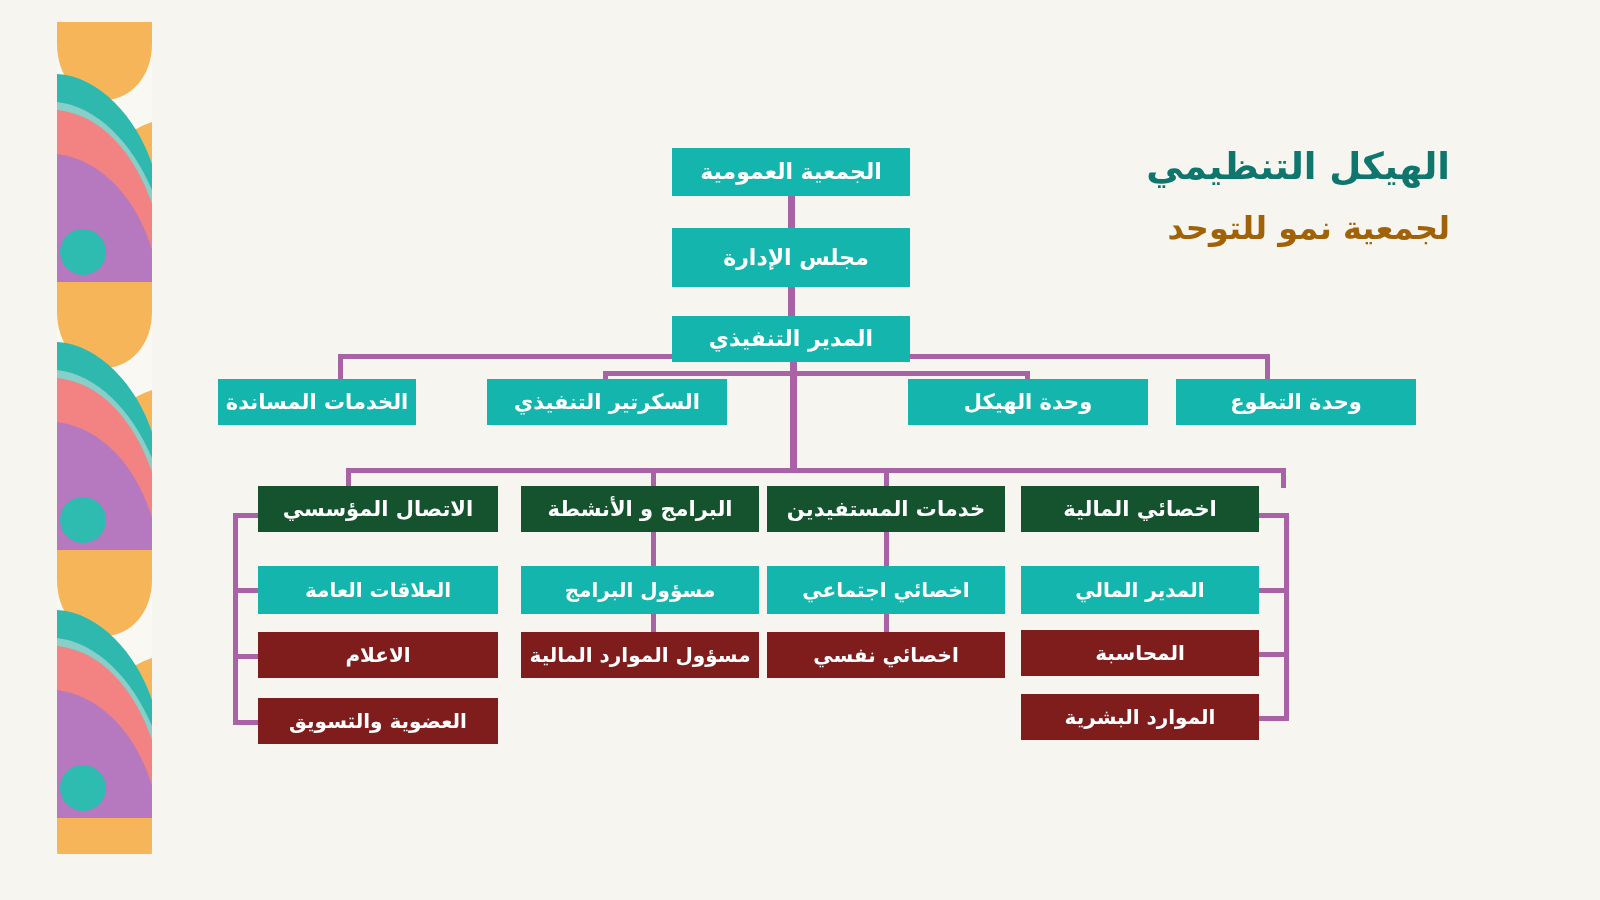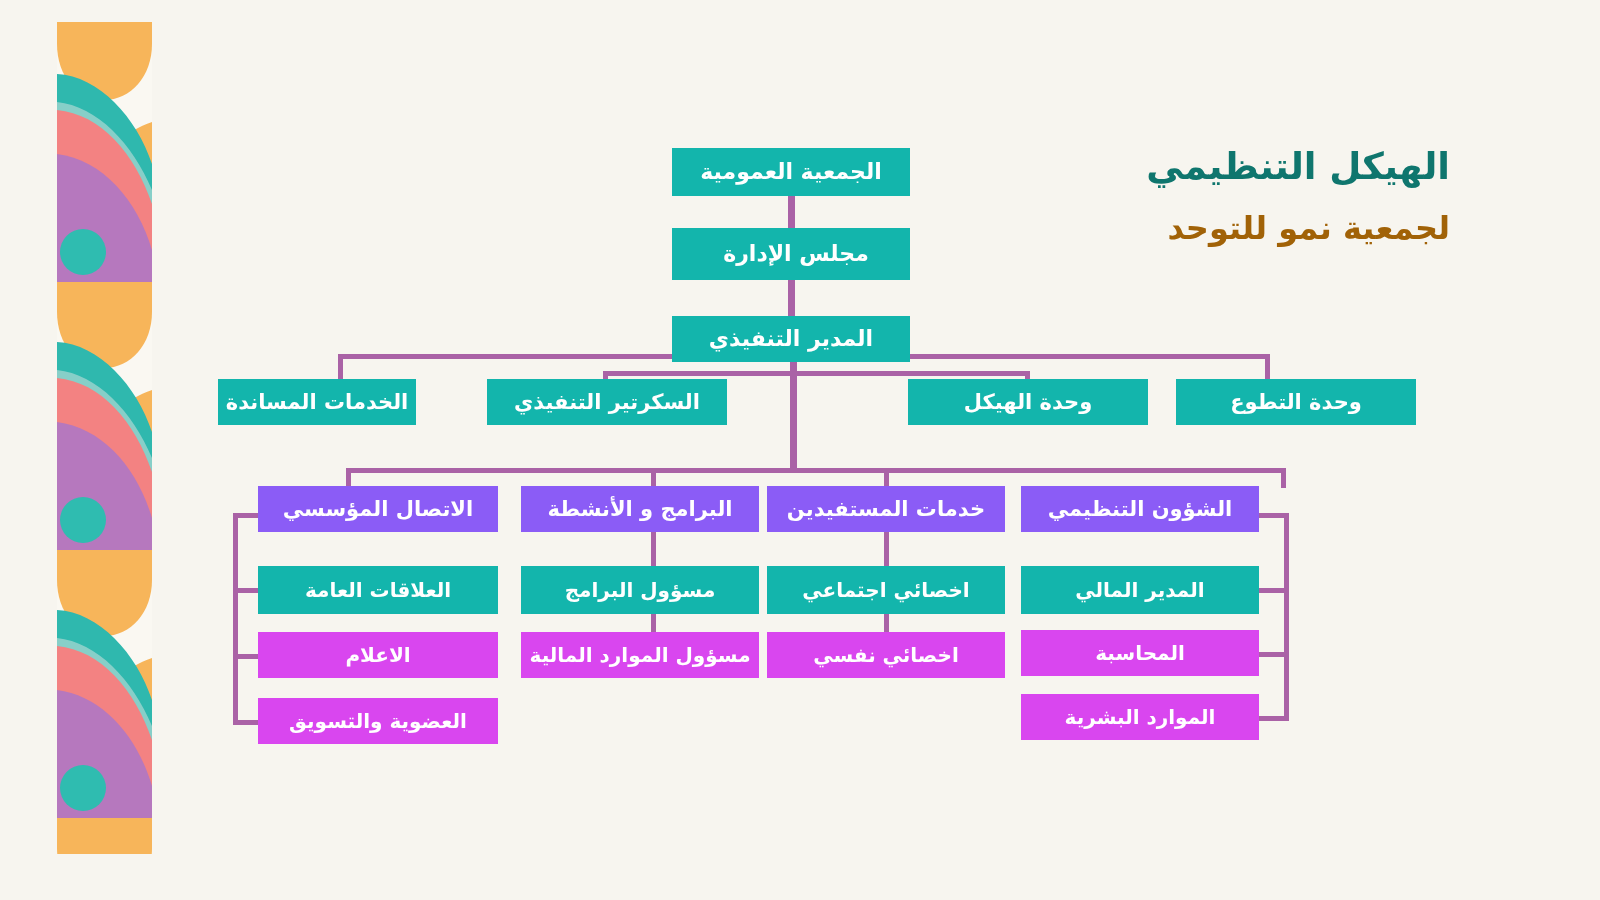--- a/index.html
+++ b/index.html
@@ -81,22 +81,22 @@
     color: #FFFFFF;
     font-weight: bold;
     text-align: center;
     line-height: 1;
     box-sizing: border-box;
     padding: 0 6px;
     white-space: nowrap;
     letter-spacing: 0px;
   }
   .teal   { background: #13B5AC; }
-  .purple { background: #8b5cf6; }
-  .orange { background: #d946ef; }
+  .purple { background: #14532d; }
+  .orange { background: #7f1d1d; }
 
   .s-lg { font-size: 22px; }
   .s-md { font-size: 21px; }
   .s-sm { font-size: 20px; }
 </style>
 </head>
 <body>
 
 <div id="canvas">
 
@@ -183,33 +183,33 @@
   <div class="conn conn-h" style="left:233px; top:720px; width:28px;"></div>
 
   <div class="conn conn-v" style="left:1284px; top:513px; height:208px;"></div>
   <div class="conn conn-h" style="left:1256px; top:513px; width:33px;"></div>
   <div class="conn conn-h" style="left:1256px; top:588px; width:33px;"></div>
   <div class="conn conn-h" style="left:1256px; top:652px; width:33px;"></div>
   <div class="conn conn-h" style="left:1256px; top:716px; width:33px;"></div>
 
   <div class="node teal s-lg" style="left:672px; top:148px; width:238px; height:48px;">الجمعية العمومية</div>
 
-  <div class="node teal s-lg" style="left:672px; top:228px; width:238px; height:52px;padding-left:16px;">مجلس الإدارة</div>
+  <div class="node teal s-lg" style="left:672px; top:228px; width:238px; height:59px;padding-left:16px;">مجلس الإدارة</div>
 
   <div class="node teal s-lg" style="left:672px; top:316px; width:238px; height:46px;">المدير التنفيذي</div>
 
   <div class="node teal s-md" style="left:218px; top:379px; width:198px; height:46px;">الخدمات المساندة</div>
   <div class="node teal s-md" style="left:487px; top:379px; width:240px; height:46px;">السكرتير التنفيذي</div>
   <div class="node teal s-md" style="left:908px; top:379px; width:240px; height:46px;">وحدة الهيكل</div>
   <div class="node teal s-md" style="left:1176px; top:379px; width:240px; height:46px;">وحدة التطوع</div>
 
   <div class="node purple s-md" style="left:258px; top:486px; width:240px; height:46px;">الاتصال المؤسسي</div>
   <div class="node purple s-md" style="left:521px; top:486px; width:238px; height:46px;">البرامج و الأنشطة</div>
   <div class="node purple s-md" style="left:767px; top:486px; width:238px; height:46px;">خدمات المستفيدين</div>
-  <div class="node purple s-md" style="left:1021px; top:486px; width:238px; height:46px;">الشؤون التنظيمي</div>
+  <div class="node purple s-md" style="left:1021px; top:486px; width:238px; height:46px;">اخصائي المالية</div>
 
   <div class="node teal s-sm" style="left:258px; top:566px; width:240px; height:48px;">العلاقات العامة</div>
   <div class="node teal s-sm" style="left:521px; top:566px; width:238px; height:48px;">مسؤول البرامج</div>
   <div class="node teal s-sm" style="left:767px; top:566px; width:238px; height:48px;">اخصائي اجتماعي</div>
   <div class="node teal s-sm" style="left:1021px; top:566px; width:238px; height:48px;">المدير المالي</div>
 
   <div class="node orange s-sm" style="left:258px; top:632px; width:240px; height:46px;">الاعلام</div>
   <div class="node orange s-sm" style="left:521px; top:632px; width:238px; height:46px;">مسؤول الموارد المالية</div>
   <div class="node orange s-sm" style="left:767px; top:632px; width:238px; height:46px;">اخصائي نفسي</div>
   <div class="node orange s-sm" style="left:1021px; top:630px; width:238px; height:46px;">المحاسبة</div>

